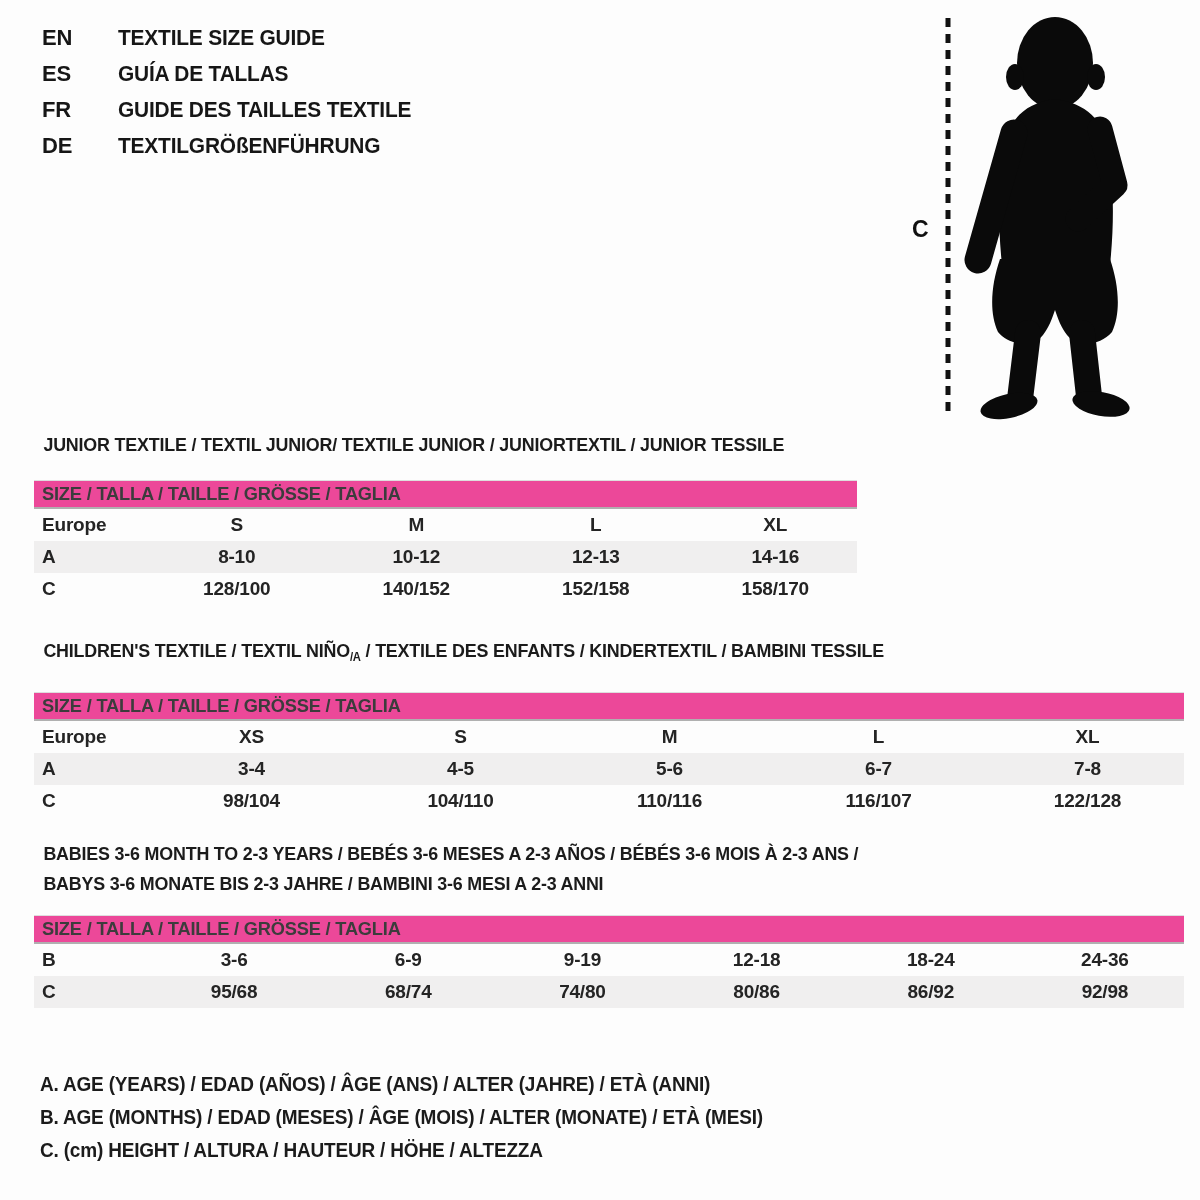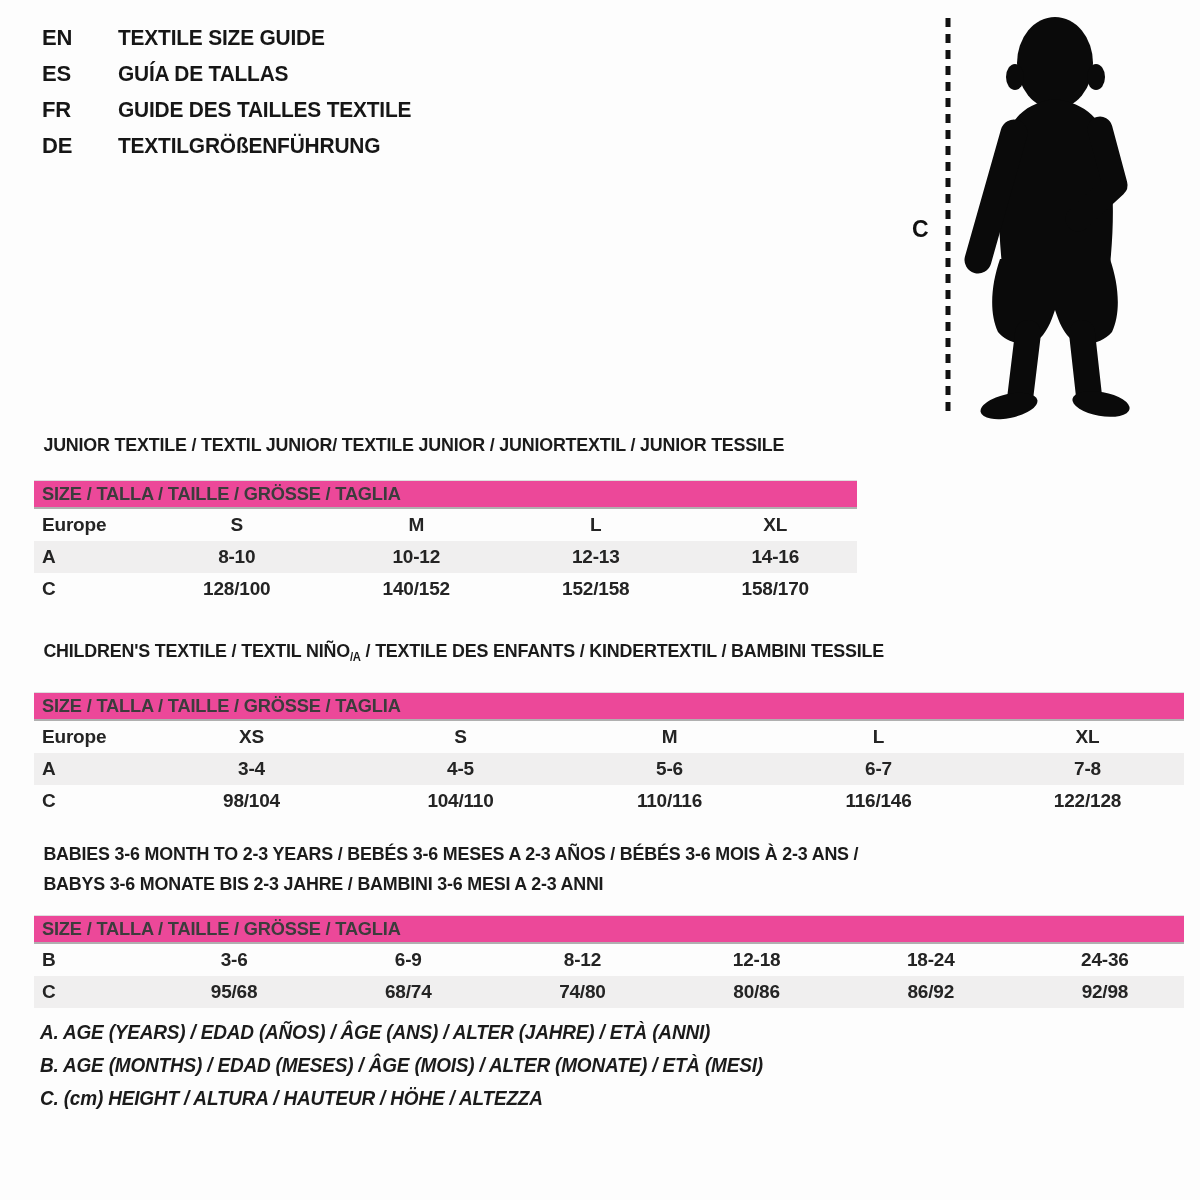--- a/index.html
+++ b/index.html
@@ -70,21 +70,21 @@
   
   .sec-junior   { top: 434px; width: 823px; }
   .sec-children { top: 640px; width: 1150px; }
   .sec-babies   { top: 843px; width: 1150px; }
   .sec-junior .size-table,
   .sec-children .size-table { margin-top: 24px; }
   .sec-babies .size-table { margin-top: 20px; }
   .babies-title-line { display: block; }
 
   
-  .footnotes { position: absolute; left: 40px; top: 1016px; font-style: italic; }
+  .footnotes { position: absolute; left: 40px; top: 1068px; }
   .footnote {
     font-size: 20px; font-weight: 700; color: #1b1b1b; line-height: 33px;
     white-space: nowrap; display: block; transform: scaleX(0.95);
     transform-origin: 0 50%;
   }
 </style>
 </head>
 <body>
 
 <div class="page">
@@ -180,38 +180,38 @@
         <span class="cell">4-5</span>
         <span class="cell">5-6</span>
         <span class="cell">6-7</span>
         <span class="cell">7-8</span>
       </div>
       <div class="trow cols-5">
         <span class="cell label">C</span>
         <span class="cell">98/104</span>
         <span class="cell">104/110</span>
         <span class="cell">110/116</span>
-        <span class="cell">116/146</span>
+        <span class="cell">116/107</span>
         <span class="cell">122/128</span>
       </div>
     </div>
   </section>
 
   <section class="section sec-babies">
     <span class="section-title babies-title-line">BABIES 3-6 MONTH TO 2-3 YEARS / BEBÉS 3-6 MESES A 2-3 AÑOS / BÉBÉS 3-6 MOIS À 2-3 ANS /</span>
     <span class="section-title babies-title-line" style="margin-top:8px;">BABYS 3-6 MONATE BIS 2-3 JAHRE / BAMBINI 3-6 MESI A 2-3 ANNI</span>
     <div class="size-table">
       <div class="size-bar">
         <span>SIZE / TALLA / TAILLE / GRÖSSE / TAGLIA</span>
       </div>
       <div class="trow cols-6">
         <span class="cell label">B</span>
         <span class="cell">3-6</span>
         <span class="cell">6-9</span>
-        <span class="cell">8-12</span>
+        <span class="cell">9-19</span>
         <span class="cell">12-18</span>
         <span class="cell">18-24</span>
         <span class="cell">24-36</span>
       </div>
       <div class="trow cols-6 shaded">
         <span class="cell label">C</span>
         <span class="cell">95/68</span>
         <span class="cell">68/74</span>
         <span class="cell">74/80</span>
         <span class="cell">80/86</span>

